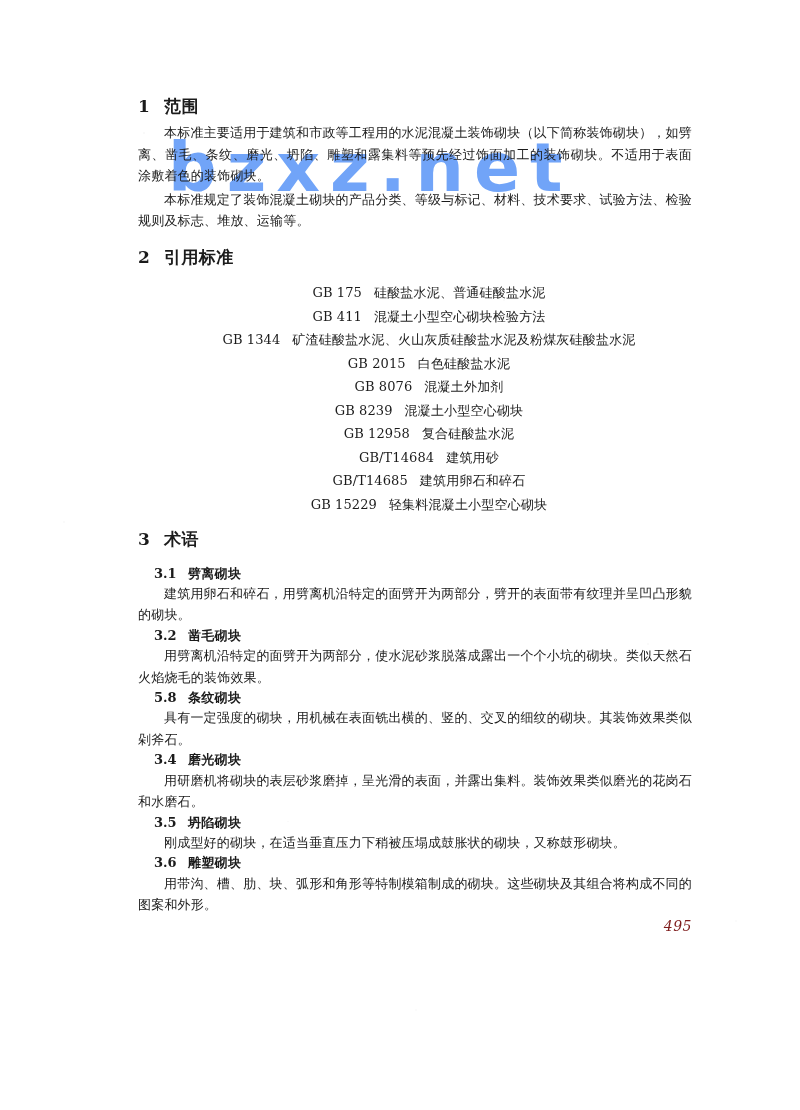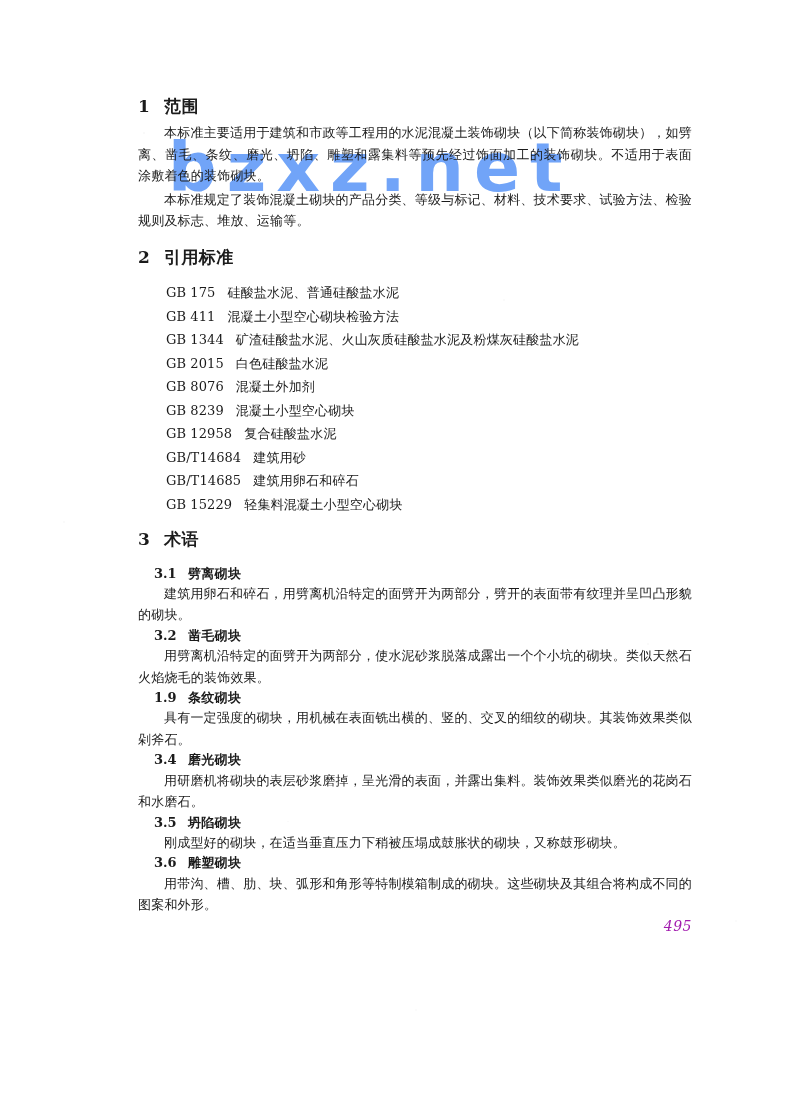--- a/index.html
+++ b/index.html
@@ -98,38 +98,39 @@
   ul.ref-list {
     list-style: none;
     margin: 0;
     padding: 0 0 0 28px;
   }
   ul.ref-list li {
     font-size: 13px;
     line-height: 23.5px;
     white-space: nowrap;
     letter-spacing: .2px;
+    text-align: center;
   }
   ul.ref-list li .code {
     font-family: "DejaVu Serif", serif;
     font-size: 13px;
     letter-spacing: .1px;
   }
   ul.ref-list li .title {
     margin-left: 12px;
   }
   
   .folio {
     position: absolute;
     right: 108px;
     top: 918px;
     font-family: "DejaVu Serif", serif;
     font-style: italic;
     font-size: 14px;
-    color: #a21caf;
+    color: #7f1d1d;
     letter-spacing: .5px;
   }
 </style>
 </head>
 <body>
 
 <div class="page">
 
   <div class="watermark">bzxz.net</div>
 
@@ -194,21 +195,21 @@
       <span class="num">3.1</span><span>劈离砌块</span>
     </h3>
     <p class="body">建筑用卵石和碎石，用劈离机沿特定的面劈开为两部分，劈开的表面带有纹理并呈凹凸形貌的砌块。</p>
 
     <h3 class="sub-head">
       <span class="num">3.2</span><span>凿毛砌块</span>
     </h3>
     <p class="body">用劈离机沿特定的面劈开为两部分，使水泥砂浆脱落成露出一个个小坑的砌块。类似天然石火焰烧毛的装饰效果。</p>
 
     <h3 class="sub-head">
-      <span class="num">1.9</span><span>条纹砌块</span>
+      <span class="num">5.8</span><span>条纹砌块</span>
     </h3>
     <p class="body">具有一定强度的砌块，用机械在表面铣出横的、竖的、交叉的细纹的砌块。其装饰效果类似剁斧石。</p>
 
     <h3 class="sub-head">
       <span class="num">3.4</span><span>磨光砌块</span>
     </h3>
     <p class="body">用研磨机将砌块的表层砂浆磨掉，呈光滑的表面，并露出集料。装饰效果类似磨光的花岗石和水磨石。</p>
 
     <h3 class="sub-head">
       <span class="num">3.5</span><span>坍陷砌块</span>

